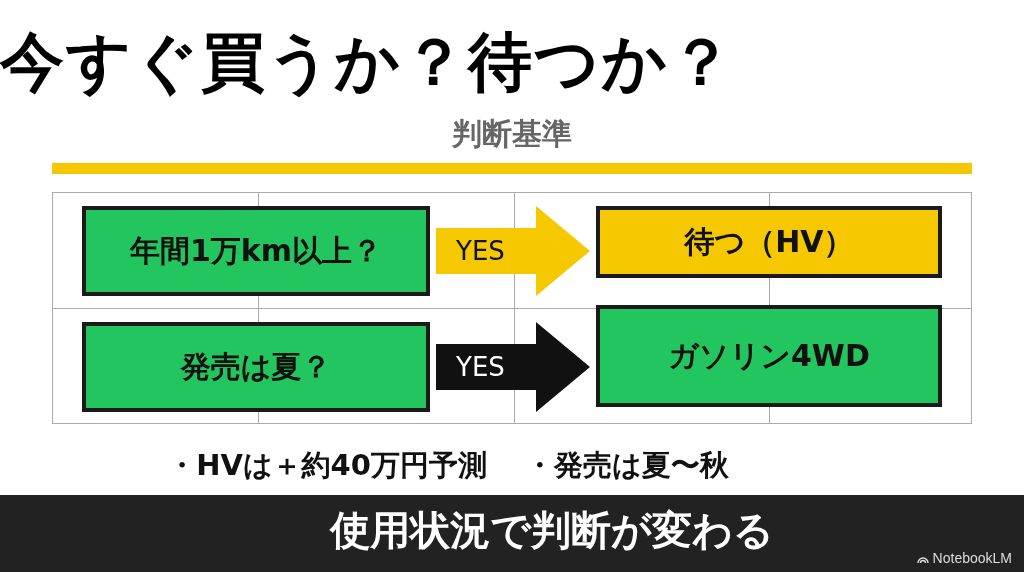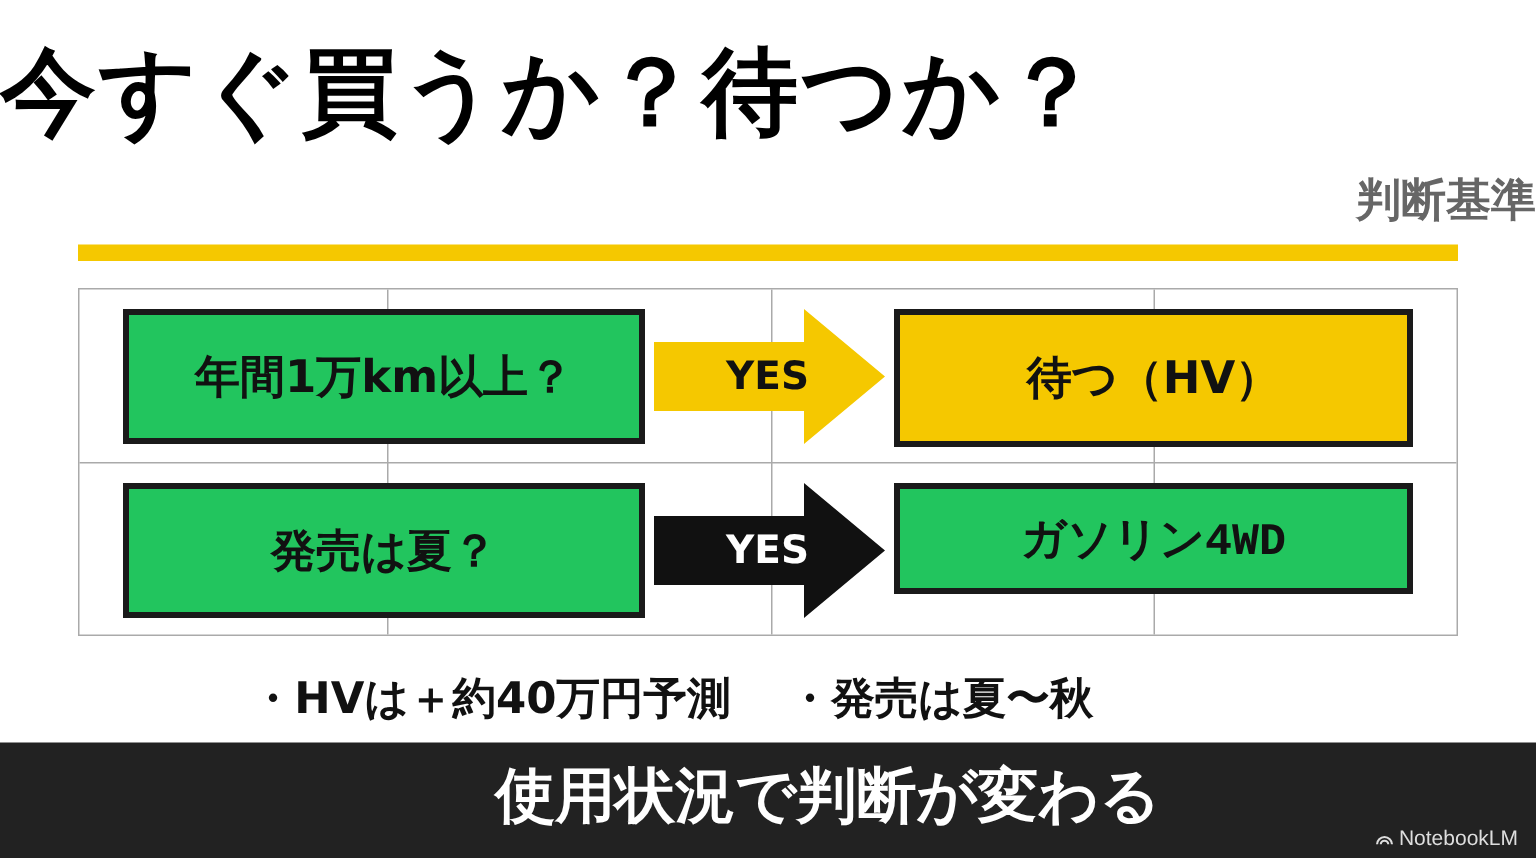--- a/index.html
+++ b/index.html
@@ -1,32 +1,32 @@
 <!DOCTYPE html>
 <html><head>
 <meta charset="utf-8">
 <style>
   html, body { margin:0; padding:0; }
   body { width:1024px; height:572px; background:#ffffff; position:relative; overflow:hidden;
          font-family:"DejaVu Sans", sans-serif; }
   .title { position:absolute; left:0; top:22px; width:1024px; text-align:left;
            font-size:64px; font-weight:bold; color:#000; letter-spacing:2px; line-height:80px; }
-  .subtitle { position:absolute; left:0; top:114px; width:1024px; text-align:right;
+  .subtitle { position:absolute; left:0; top:114px; width:1024px; text-align:center;
               font-size:30px; font-weight:bold; color:#666; line-height:40px; }
   .rule { position:absolute; left:52px; top:163px; width:920px; height:11px; background:#f5c800; }
   .grid { position:absolute; left:52px; top:192px; width:920px; height:232px;
           border:1px solid #aaa; box-sizing:border-box; }
   .gline-h { position:absolute; left:0; top:115px; width:100%; height:1px; background:#aaa; }
   .gline-v { position:absolute; top:0; width:1px; height:100%; background:#aaa; }
   .box { position:absolute; border:4px solid #1a1a1a; box-sizing:border-box;
          display:flex; align-items:center; justify-content:center;
          font-weight:bold; font-size:30px; color:#111; background:#22c55e; }
   .arrow { position:absolute; display:flex; align-items:center; }
   .arrow svg { position:absolute; left:0; top:0; }
-  .arrow-label { position:relative; font-weight:bold; font-size:26px; padding-left:48px; }
+  .arrow-label { position:relative; font-weight:normal; font-size:26px; padding-left:20px; }
   .notes { position:absolute; left:0; top:446px; width:896px; text-align:center;
            font-size:29px; font-weight:bold; color:#111; }
   .notes span { margin:0 14px; }
   .footer { position:absolute; left:0; top:495px; width:1024px; height:77px; background:#222222; }
   .footer-text { position:absolute; left:0; top:8px; width:1024px; text-align:center;
                  font-size:40px; font-weight:bold; color:#fff;margin-left:40px; }
   .brand { position:absolute; right:12px; bottom:6px; font-size:14px; color:#ddd;
            font-family:"Liberation Sans", sans-serif; display:flex; align-items:center; gap:4px; }
 </style>
 </head>
@@ -45,34 +45,34 @@
 
 <div class="box" style="left:82px;top:206px;width:348px;height:90px;">
   <span>年間1万km以上？</span>
 </div>
 <div class="arrow" style="left:436px;top:206px;width:154px;height:90px;">
   <svg width="154" height="90" viewBox="0 0 154 90">
     <polygon points="0,22 100,22 100,0 154,45 100,90 100,68 0,68" fill="#f5c800"></polygon>
   </svg>
   <span class="arrow-label" style="color:#111;">YES</span>
 </div>
-<div class="box" style="left:596px;top:206px;width:346px;height:92px;background:#f5c800;text-align:center;">
+<div class="box" style="left:596px;top:206px;width:346px;height:72px;background:#f5c800;text-align:center;">
   <span>待つ（HV）</span>
 </div>
 
 <div class="box" style="left:82px;top:322px;width:348px;height:90px;">
   <span>発売は夏？</span>
 </div>
 <div class="arrow" style="left:436px;top:322px;width:154px;height:90px;">
   <svg width="154" height="90" viewBox="0 0 154 90">
     <polygon points="0,22 100,22 100,0 154,45 100,90 100,68 0,68" fill="#111111"></polygon>
   </svg>
   <span class="arrow-label" style="color:#fff;">YES</span>
 </div>
-<div class="box" style="left:596px;top:322px;width:346px;height:74px;font-family:Liberation Mono, monospace;">
+<div class="box" style="left:596px;top:305px;width:346px;height:102px;">
   <span>ガソリン4WD</span>
 </div>
 
 <div class="notes">
   <span>・HVは＋約40万円予測</span>
   <span>・発売は夏〜秋</span>
 </div>
 
 <div class="footer">
   <div class="footer-text">使用状況で判断が変わる</div>

